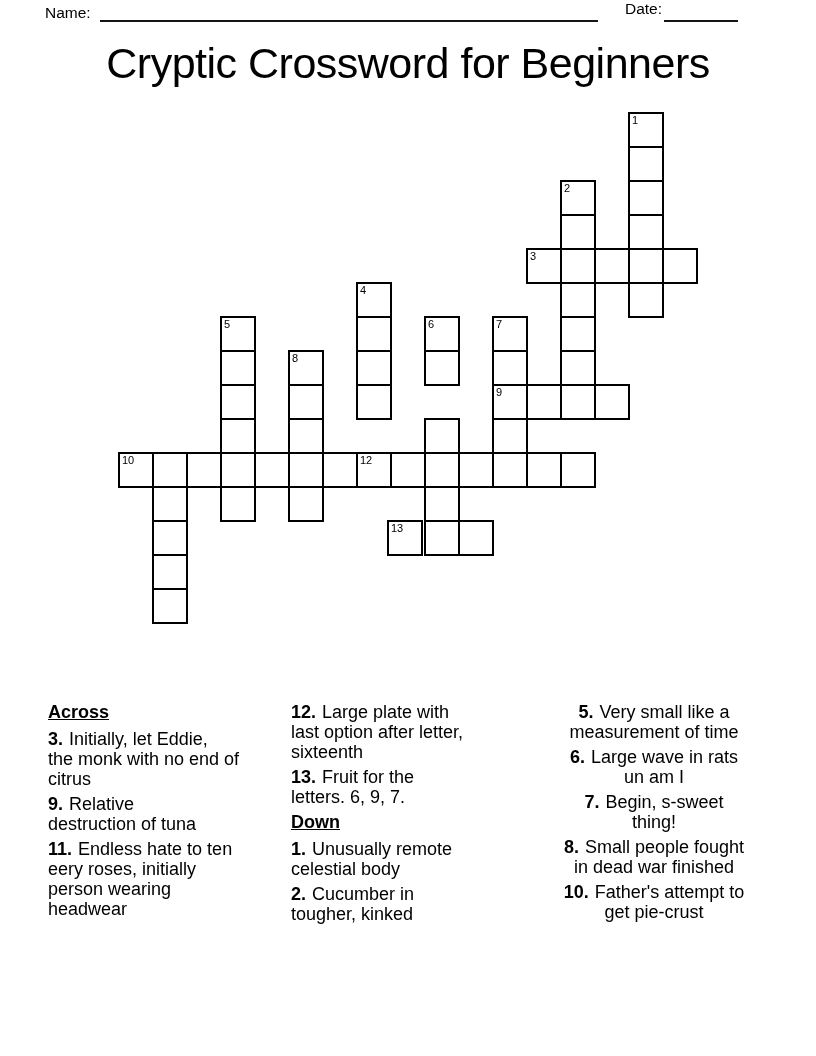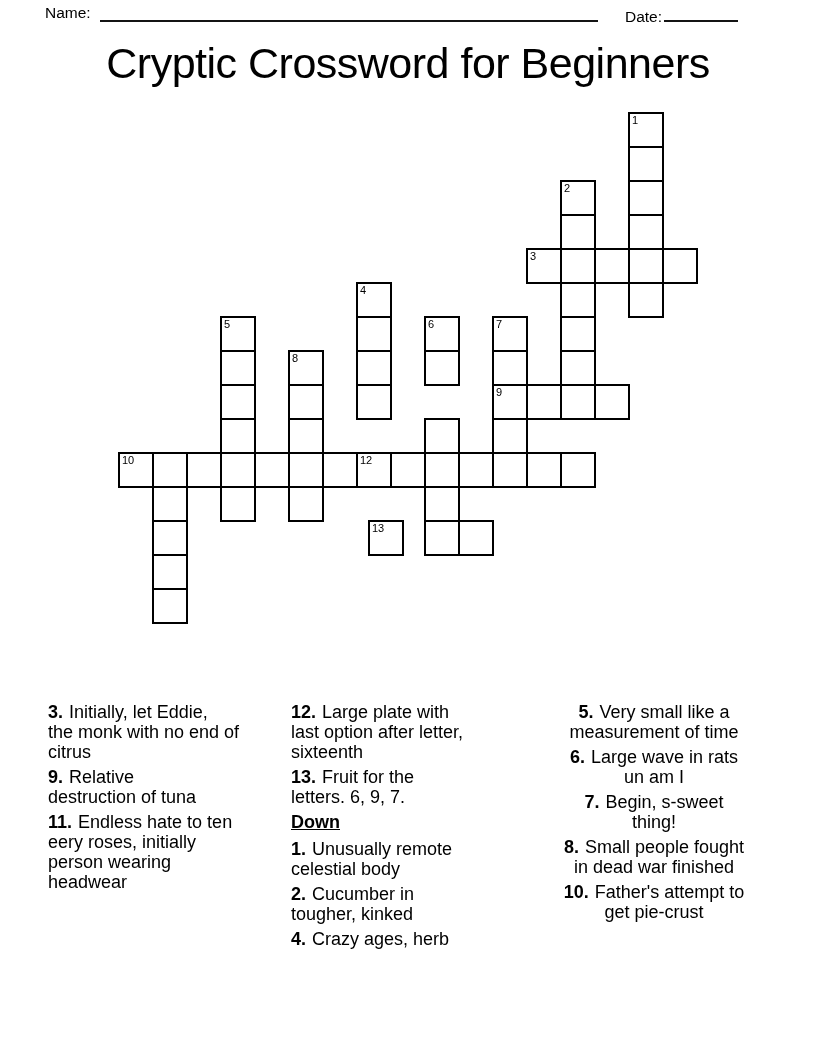--- a/index.html
+++ b/index.html
@@ -16,21 +16,21 @@
     overflow: hidden;
   }
   
   .hdr-label {
     position: absolute;
     font-size: 15.5px;
     line-height: 18px;
     color: #000;
   }
   .name-label { left: 45px; top: 4px; }
-  .date-label { left: 625px; top: 8px; }
+  .date-label { left: 625px; top: 0; }
   .fill-line {
     position: absolute;
     height: 21px;
     border-bottom: 2px solid #141414;
   }
   .name-line { left: 100px; width: 498px; top: 1px; }
   .date-line { left: 664px; width: 74px; top: 1px; }
   .title {
     position: absolute;
     left: 0; right: 0; top: 38px;
@@ -163,30 +163,31 @@
       <div class="cell" style="left: 424px; top: 452px; width: 36px; height: 36px;"></div>
       <div class="cell" style="left: 458px; top: 452px; width: 36px; height: 36px;"></div>
       <div class="cell" style="left: 492px; top: 452px; width: 36px; height: 36px;"></div>
       <div class="cell" style="left: 526px; top: 452px; width: 36px; height: 36px;"></div>
       <div class="cell" style="left: 560px; top: 452px; width: 36px; height: 36px;"></div>
       <div class="cell" style="left: 152px; top: 486px; width: 36px; height: 36px;"></div>
       <div class="cell" style="left: 220px; top: 486px; width: 36px; height: 36px;"></div>
       <div class="cell" style="left: 288px; top: 486px; width: 36px; height: 36px;"></div>
       <div class="cell" style="left: 424px; top: 486px; width: 36px; height: 36px;"></div>
       <div class="cell" style="left: 152px; top: 520px; width: 36px; height: 36px;"></div>
-      <div class="cell" style="left: 368px; top: 520px; width: 36px; height: 36px;">
+      <div class="cell" style="left: 387px; top: 520px; width: 36px; height: 36px;">
         <span class="cell-num">13</span>
       </div>
       <div class="cell" style="left: 424px; top: 520px; width: 36px; height: 36px;"></div>
       <div class="cell" style="left: 458px; top: 520px; width: 36px; height: 36px;"></div>
       <div class="cell" style="left: 152px; top: 554px; width: 36px; height: 36px;"></div>
       <div class="cell" style="left: 152px; top: 588px; width: 36px; height: 36px;"></div>
     </div>
 
   <div class="clue-col clue-col-1">
+      <div class="clue-heading">Across</div>
       <div class="clue"><span class="clue-num">3.</span><span class="clue-text">Initially, let Eddie,
 the monk with no end of
 citrus</span></div>
       <div class="clue"><span class="clue-num">9.</span><span class="clue-text">Relative
 destruction of tuna</span></div>
       <div class="clue"><span class="clue-num">11.</span><span class="clue-text">Endless hate to ten
 eery roses, initially
 person wearing
 headwear</span></div>
     </div>
@@ -194,21 +195,20 @@
       <div class="clue"><span class="clue-num">12.</span><span class="clue-text">Large plate with
 last option after letter,
 sixteenth</span></div>
       <div class="clue"><span class="clue-num">13.</span><span class="clue-text">Fruit for the
 letters. 6, 9, 7.</span></div>
       <div class="clue-heading mid">Down</div>
       <div class="clue"><span class="clue-num">1.</span><span class="clue-text">Unusually remote
 celestial body</span></div>
       <div class="clue"><span class="clue-num">2.</span><span class="clue-text">Cucumber in
 tougher, kinked</span></div>
-      <div class="clue"><span class="clue-num">4.</span><span class="clue-text">Crazy ages, herb</span></div>
     </div>
   <div class="clue-col clue-col-3">
       <div class="clue"><span class="clue-num">5.</span><span class="clue-text">Very small like a
 measurement of time</span></div>
       <div class="clue"><span class="clue-num">6.</span><span class="clue-text">Large wave in rats
 un am I</span></div>
       <div class="clue"><span class="clue-num">7.</span><span class="clue-text">Begin, s-sweet
 thing!</span></div>
       <div class="clue"><span class="clue-num">8.</span><span class="clue-text">Small people fought
 in dead war finished</span></div>

